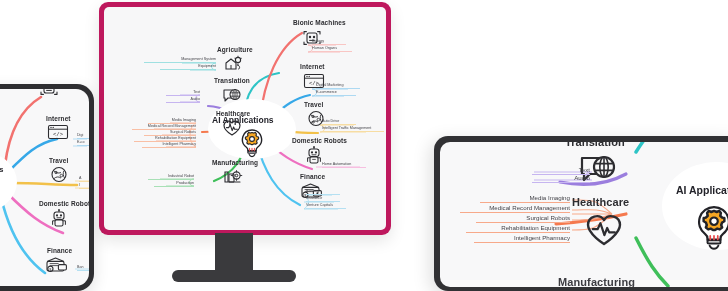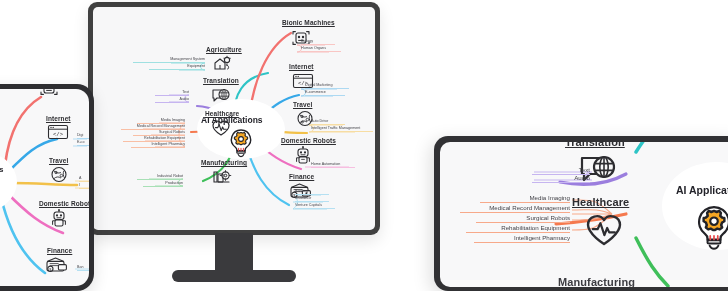--- a/index.html
+++ b/index.html
@@ -10,22 +10,22 @@
     overflow: hidden;
   }
   #stage { position: relative; width: 728px; height: 291px; background: #fff; }
 
   
   .device { position: absolute; }
 
   
   #monitor { left: 88px; top: 2px; width: 292px; height: 289px; }
   #monitor .bezel {
-    position: absolute; left: 0; top: 0; width: 292px; height: 233px;
-    background: #404040; border-radius: 9px;
+    position: absolute; left: 11px; top: 0; width: 292px; height: 233px;
+    background: #be185d; border-radius: 9px;
     box-shadow: 0 6px 16px rgba(0,0,0,0.10);
   }
   #monitor .screen {
     position: absolute; left: 5px; top: 5px; width: 282px; height: 223px;
     background: #f7f7f8; border-radius: 5px; overflow: hidden;
   }
   #monitor .neck {
     position: absolute; left: 127px; top: 231px; width: 38px; height: 43px;
     background: #3a3a3d;
   }
@@ -57,21 +57,21 @@
     position: absolute; left: 6px; top: 6px; width: 298px; height: 145px;
     background: #f8f8f9; border-radius: 10px; overflow: hidden;
   }
 
   
   .map { position: absolute; left: 0; top: 0; }
   .map svg { position: absolute; left: 0; top: 0; overflow: visible; }
 
   .node-label {
     position: absolute; color: #2d2d31; font-weight: bold;
-    white-space: nowrap; letter-spacing: .1px; text-decoration: underline;
+    white-space: nowrap; letter-spacing: .1px;
   }
   .leaf {
     position: absolute; white-space: nowrap; color: #44444a;
     border-bottom: 1px solid #cfcfd6; padding-bottom: .5px;
   }
   .leaf.r { text-align: right; }
   .center-label {
     position: absolute; white-space: nowrap; font-weight: bold; color: #23232a;
   }
   .center-pill {

